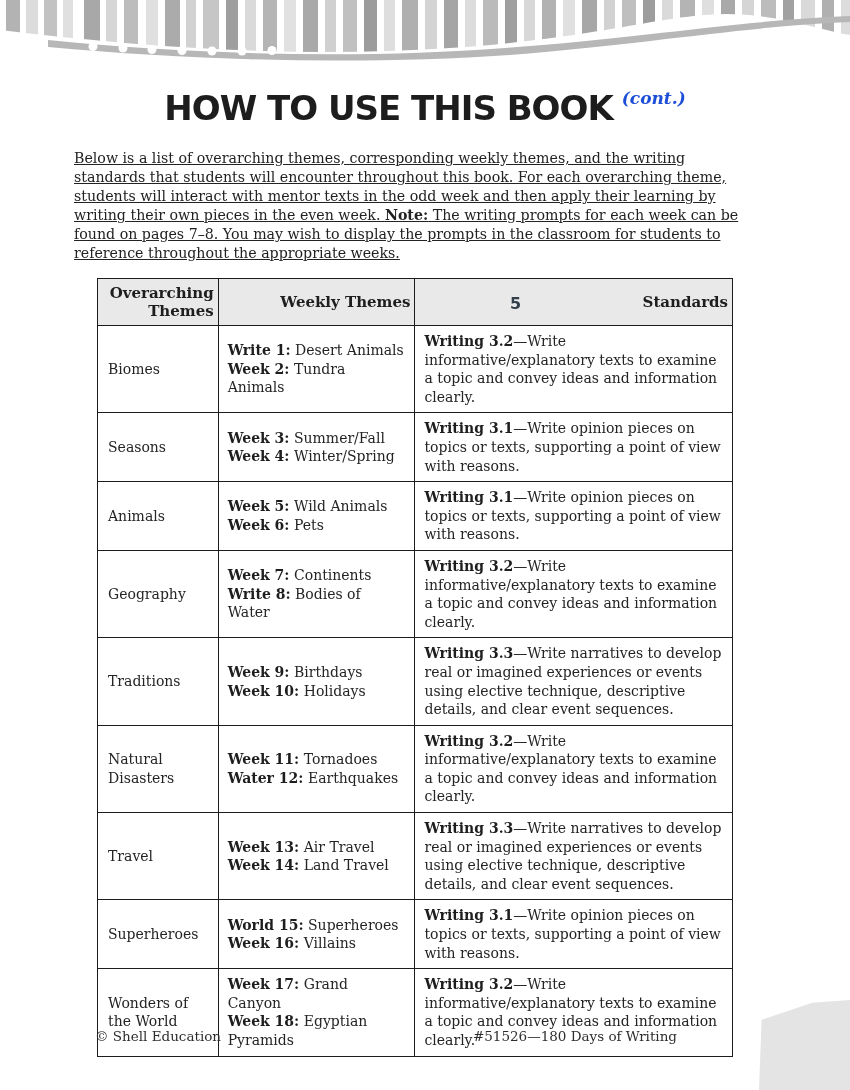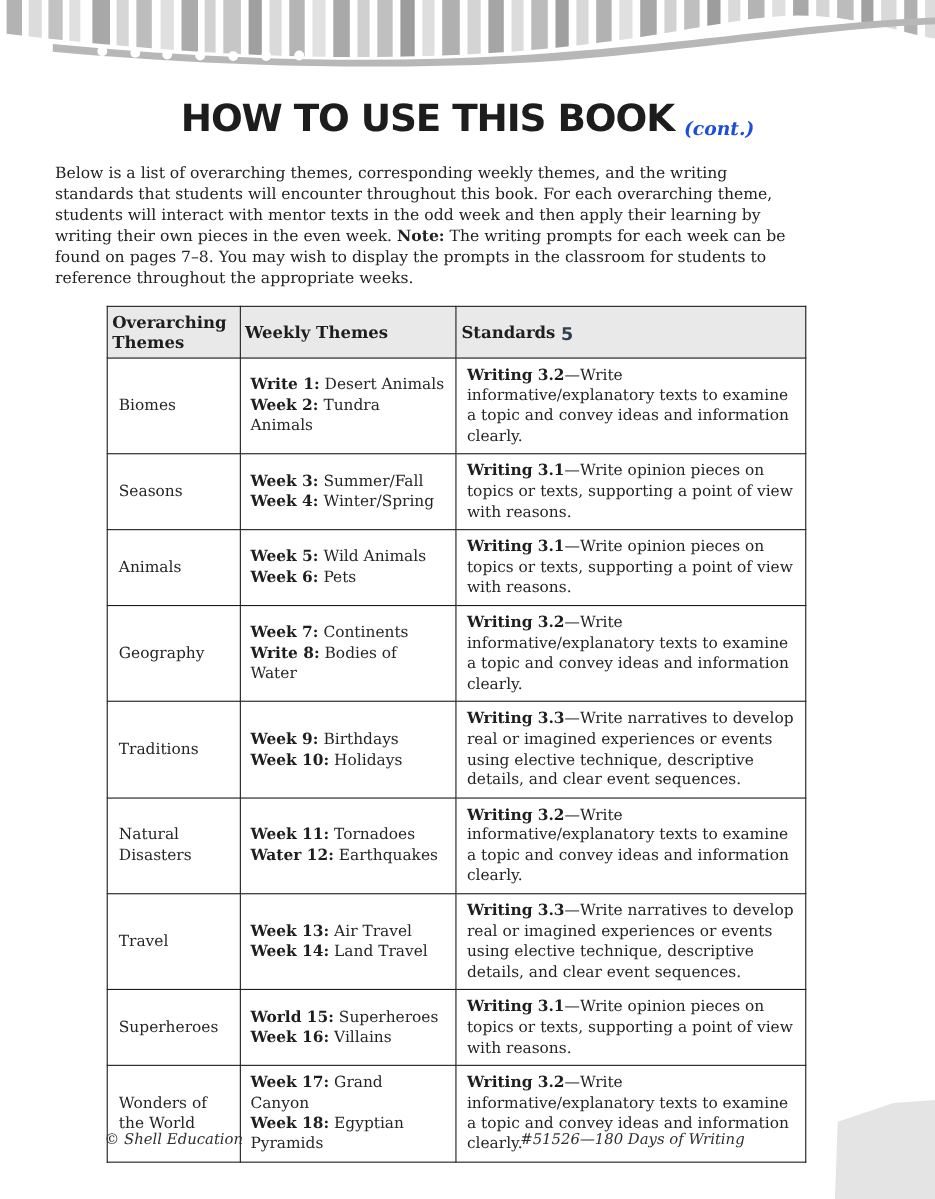--- a/index.html
+++ b/index.html
@@ -19,85 +19,85 @@
     top: 0; left: 0;
     width: 850px; height: 66px;
   }
 
   
   .title-row {
     margin: 0;
     padding-top: 88px;
     display: flex;
     justify-content: center;
-    align-items: flex-end;
+    align-items: flex-start;
     gap: 9px;
   }
   .title-main {
     font-family: "DejaVu Sans", sans-serif;
     font-weight: 800;
     font-size: 34px;
     letter-spacing: -1px;
     color: #1d1d1d;
     white-space: nowrap;
   }
   .title-cont {
     font-family: "DejaVu Serif", serif;
     font-style: italic;
     font-size: 17px;
     color: #1d4ed8;
   }
 
   
   .intro {
-    margin: 21px 0 0 50px;
+    margin: 21px 0 0 74px;
     width: 665px;
     font-size: 14.2px;
     line-height: 19px;
     color: #222;
+    text-decoration: underline;
   }
   .intro b { font-weight: bold; }
 
   
   .themes-table {
     margin: 15px 0 0 97px;
     width: 636px;
     border-collapse: collapse;
     table-layout: fixed;
   }
   .themes-table th, .themes-table td {
     border: 1.5px solid #1c1c1c;
     vertical-align: middle;
   }
   .themes-table th {
     background: #e9e9e9;
     font-size: 15px;
     line-height: 18px;
     padding: 5px 4px;
-    text-align: left;
+    text-align: right;
     font-weight: bold;
     color: #1e1e1e;
   }
   .themes-table td {
     font-size: 14px;
     line-height: 18.6px;
     padding: 6px 9px;
   }
   .theme-cell { padding-left: 10px !important; }
   .week-line b, .standard-cell b { font-weight: bold; color: #1e1e1e; }
 
   
   .footer {
     position: absolute;
     left: 95px;
     right: 173px;
     top: 1028px;
     display: flex;
     justify-content: space-between;
-    font-style: italic;
     font-size: 13.5px;
     color: #2e2e2e;
   }
   .page-tab {
     position: absolute;
     right: 0; bottom: 0;
     width: 130px; height: 90px;
     background: #e4e4e4;
     clip-path: polygon(32% 22%, 71% 3%, 100% 0, 100% 100%, 30% 100%);
   }

